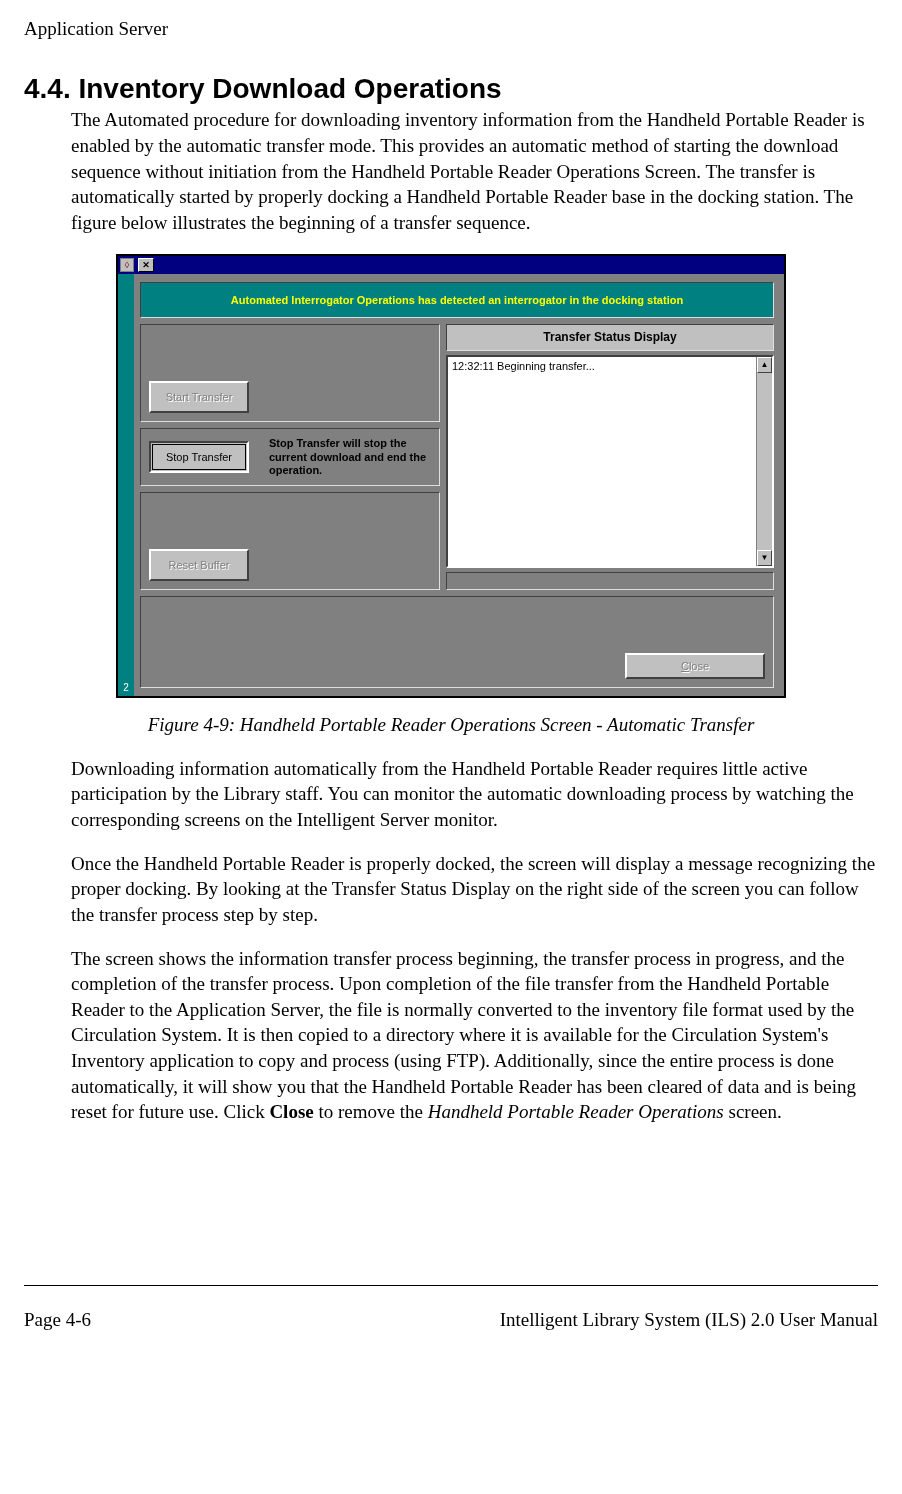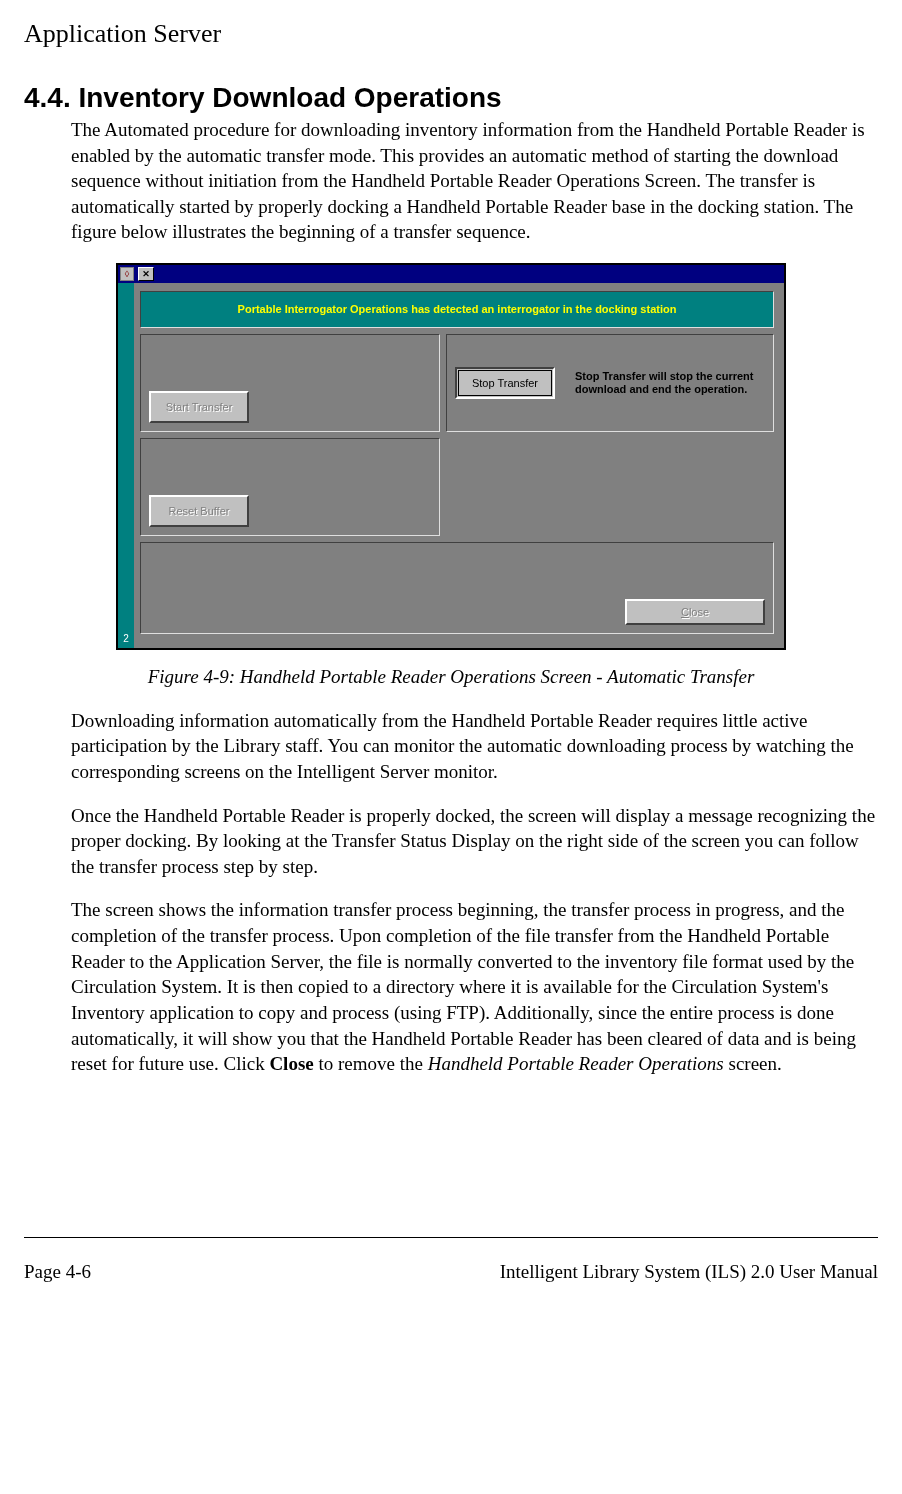--- a/index.html
+++ b/index.html
@@ -7,21 +7,21 @@
     font-family: "Times New Roman", Times, serif;
     background: #fff;
     width: 902px;
     margin: 0 auto;
     padding: 16px 24px 24px 24px;
     color: #000;
     font-size: 19px;
     line-height: 1.35;
   }
   .page-header {
-    font-size: 26px;
+    font-size: 19px;
     margin-bottom: 28px;
   }
   h2.section-title {
     font-family: Arial, Helvetica, sans-serif;
     font-weight: bold;
     font-size: 28px;
   }
   p.body-para {
     margin-bottom: 18px;
     text-align: left;
@@ -280,26 +280,37 @@
     <div class="titlebar">
       <span class="titlebar-icon">◊</span>
       <span class="titlebar-close">✕</span>
     </div>
     <div class="dialog-body">
       <div class="left-gutter">
         <span>2</span>
       </div>
       <div class="main-grid">
 
-        <div class="banner">Portable Interrogator Operations has detected an interrogator in the docking station</div>
+        <div class="banner">Automated Interrogator Operations has detected an interrogator in the docking station</div>
 
         <div class="panel btn-panel">
           <div class="win-btn disabled">Start Transfer</div>
         </div>
 
+        <div class="status-col">
+          <div class="status-title-panel">Transfer Status Display</div>
+          <div class="status-list">
+            <div>12:32:11 Beginning transfer...</div>
+            <div class="status-scroll">
+              <div class="scroll-btn">▲</div>
+              <div class="scroll-btn">▼</div>
+            </div>
+          </div>
+          <div class="progress-panel"></div>
+        </div>
 
         <div class="panel btn-panel">
           <div class="win-btn focused">Stop Transfer</div>
           <div class="btn-help-text">Stop Transfer will stop the current download and end the operation.</div>
         </div>
 
         <div class="panel btn-panel">
           <div class="win-btn disabled">Reset Buffer</div>
         </div>
 

